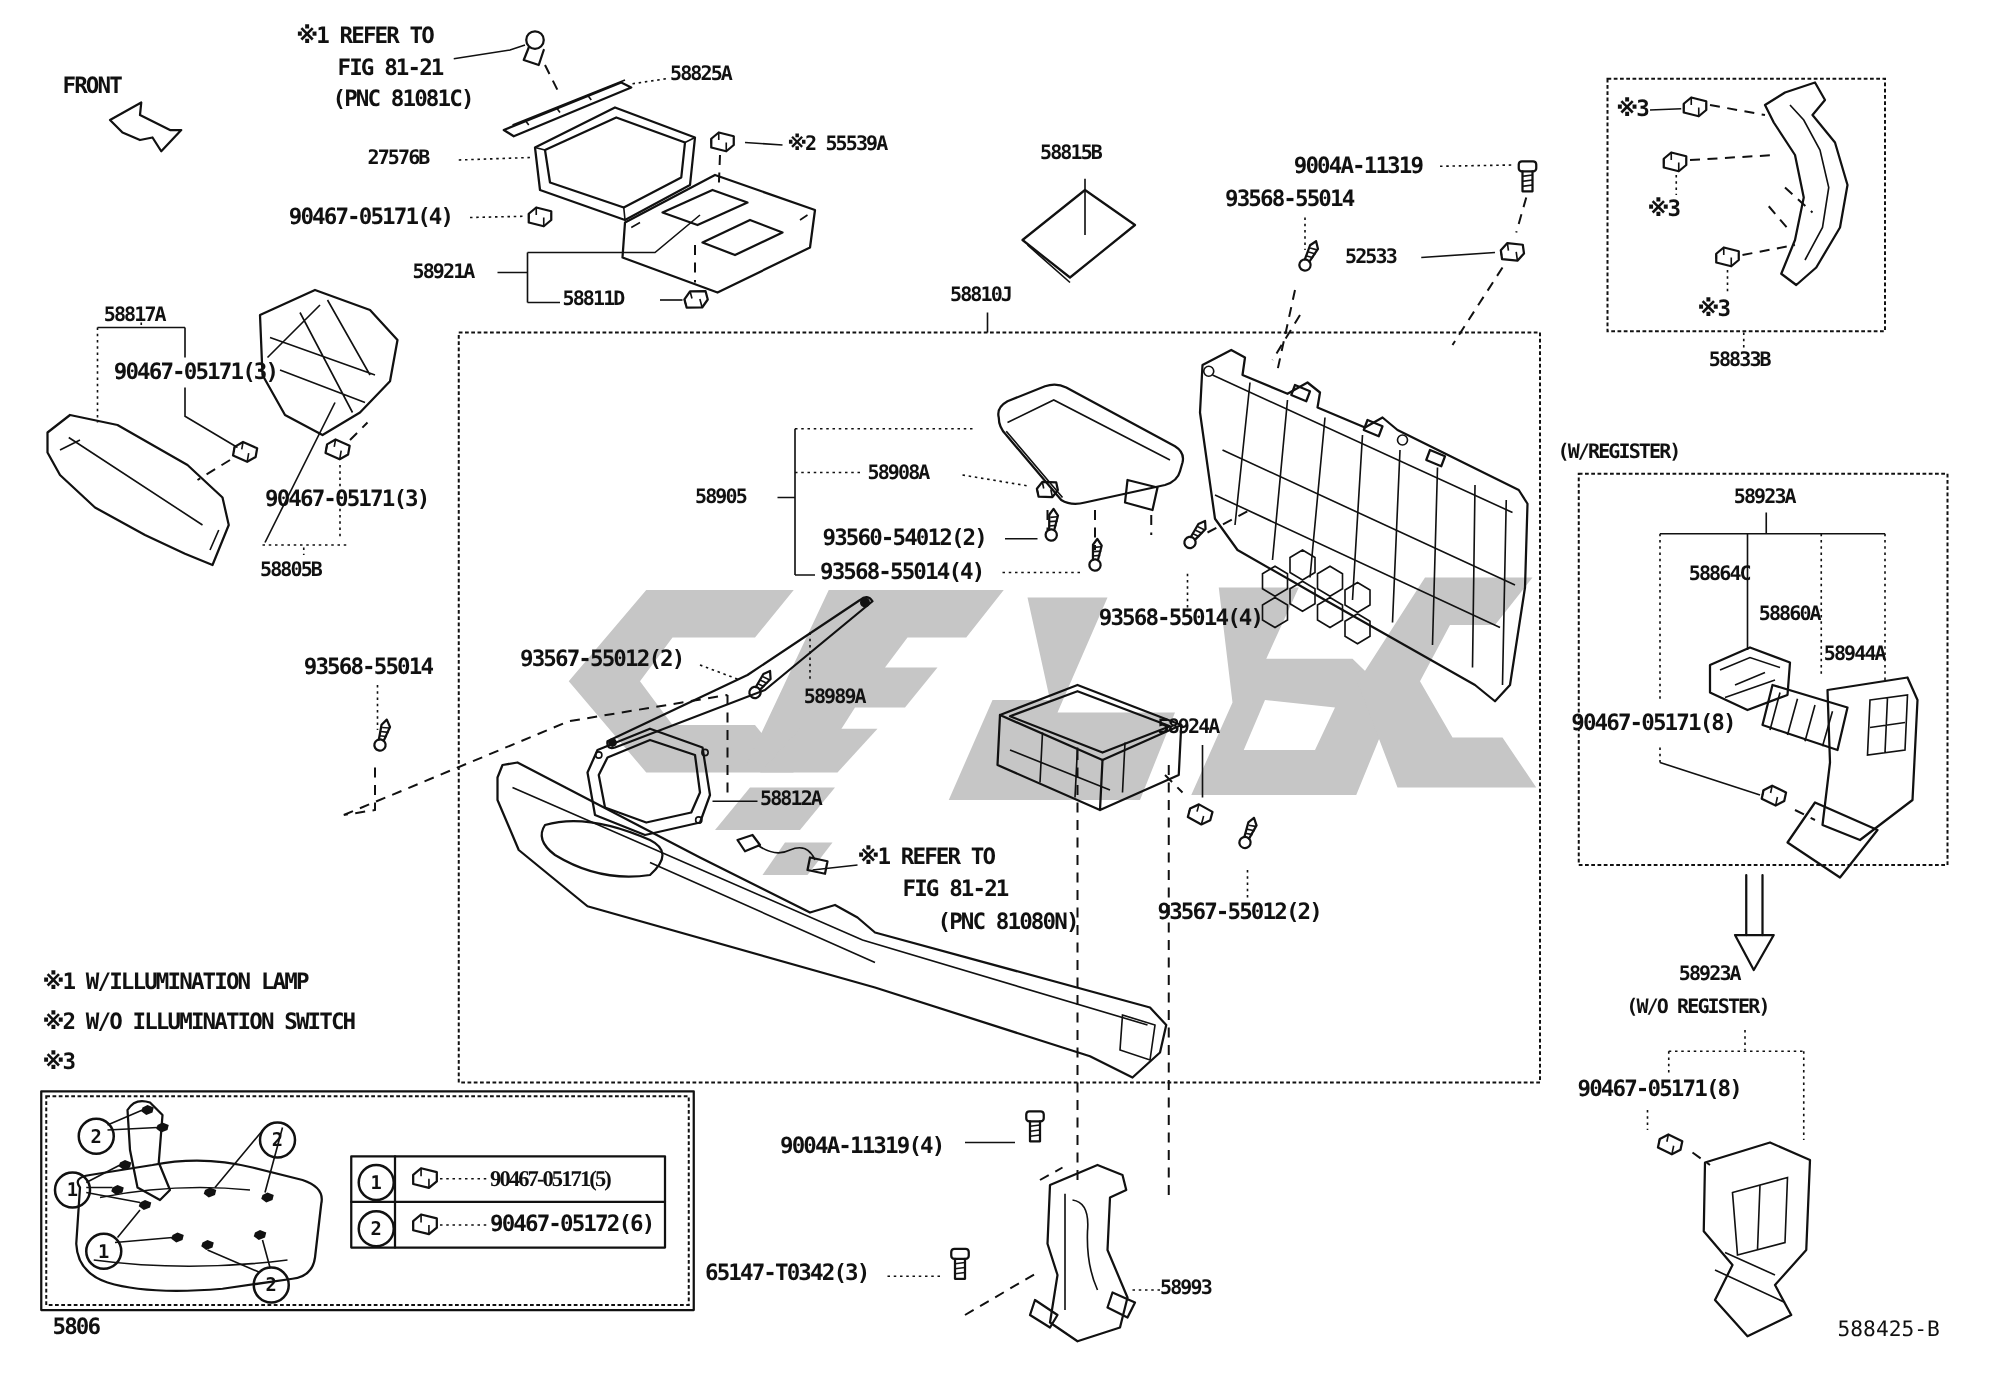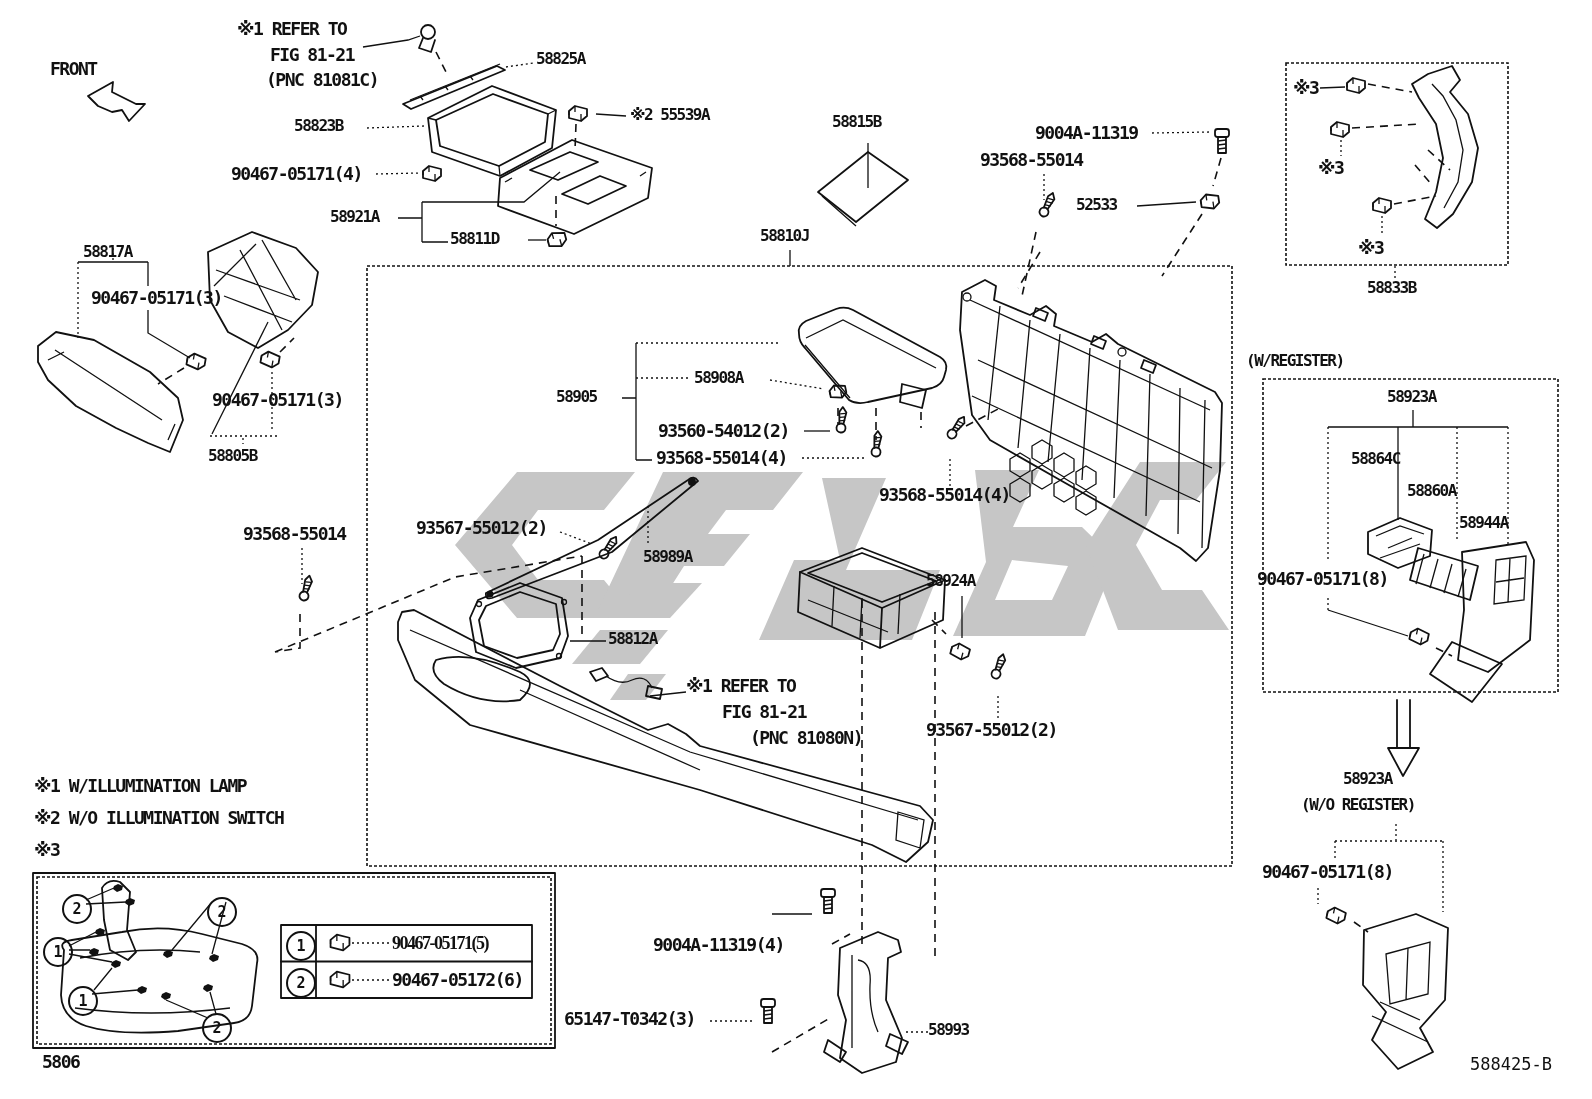--- a/index.html
+++ b/index.html
@@ -340,21 +340,21 @@
 
 </svg>
 
 <div class="lbl md" style="left:50px;top:60px;">FRONT</div>
 
 <div class="lbl md" style="left:237px;top:20px;">※1 REFER TO</div>
 <div class="lbl md" style="left:270px;top:46px;">FIG 81-21</div>
 <div class="lbl md" style="left:266px;top:71px;">(PNC 81081C)</div>
 
 <div class="lbl lg" style="left:536px;top:51px;">58825A</div>
-<div class="lbl lg" style="left:294px;top:118px;">58823B</div>
+<div class="lbl lg" style="left:294px;top:118px;">27576B</div>
 <div class="lbl lg" style="left:630px;top:107px;">※2 55539A</div>
 <div class="lbl md" style="left:231px;top:165px;">90467-05171(4)</div>
 <div class="lbl lg" style="left:330px;top:209px;">58921A</div>
 <div class="lbl lg" style="left:450px;top:231px;">58811D</div>
 <div class="lbl lg" style="left:832px;top:114px;">58815B</div>
 <div class="lbl md" style="left:1035px;top:124px;">9004A-11319</div>
 <div class="lbl md" style="left:980px;top:151px;">93568-55014</div>
 <div class="lbl lg" style="left:1076px;top:197px;">52533</div>
 <div class="lbl lg" style="left:760px;top:228px;">58810J</div>
 
@@ -392,21 +392,21 @@
 
 <div class="lbl md" style="left:1293px;top:79px;">※3</div>
 <div class="lbl md" style="left:1318px;top:159px;">※3</div>
 <div class="lbl md" style="left:1358px;top:239px;">※3</div>
 <div class="lbl lg" style="left:1367px;top:280px;">58833B</div>
 
 <div class="lbl md" style="left:34px;top:777px;">※1 W/ILLUMINATION LAMP</div>
 <div class="lbl md" style="left:34px;top:809px;">※2 W/O ILLUMINATION SWITCH</div>
 <div class="lbl md" style="left:34px;top:841px;">※3</div>
 
-<div class="lbl md" style="left:624px;top:936px;margin-left:29px;">9004A-11319(4)</div>
+<div class="lbl md" style="left:624px;top:908px;">9004A-11319(4)</div>
 <div class="lbl md" style="left:564px;top:1010px;">65147-T0342(3)</div>
 <div class="lbl lg" style="left:928px;top:1022px;">58993</div>
 
 <div class="lbl md" style="left:392px;top:934px;font-family:Liberation Serif, serif;">90467-05171(5)</div>
 <div class="lbl md" style="left:392px;top:971px;">90467-05172(6)</div>
 <div class="callout" style="left:286px;top:931px;">1</div>
 <div class="callout" style="left:286px;top:968px;">2</div>
 
 <div class="callout" style="left:62px;top:894px;">2</div>
 <div class="callout" style="left:207px;top:897px;">2</div>

